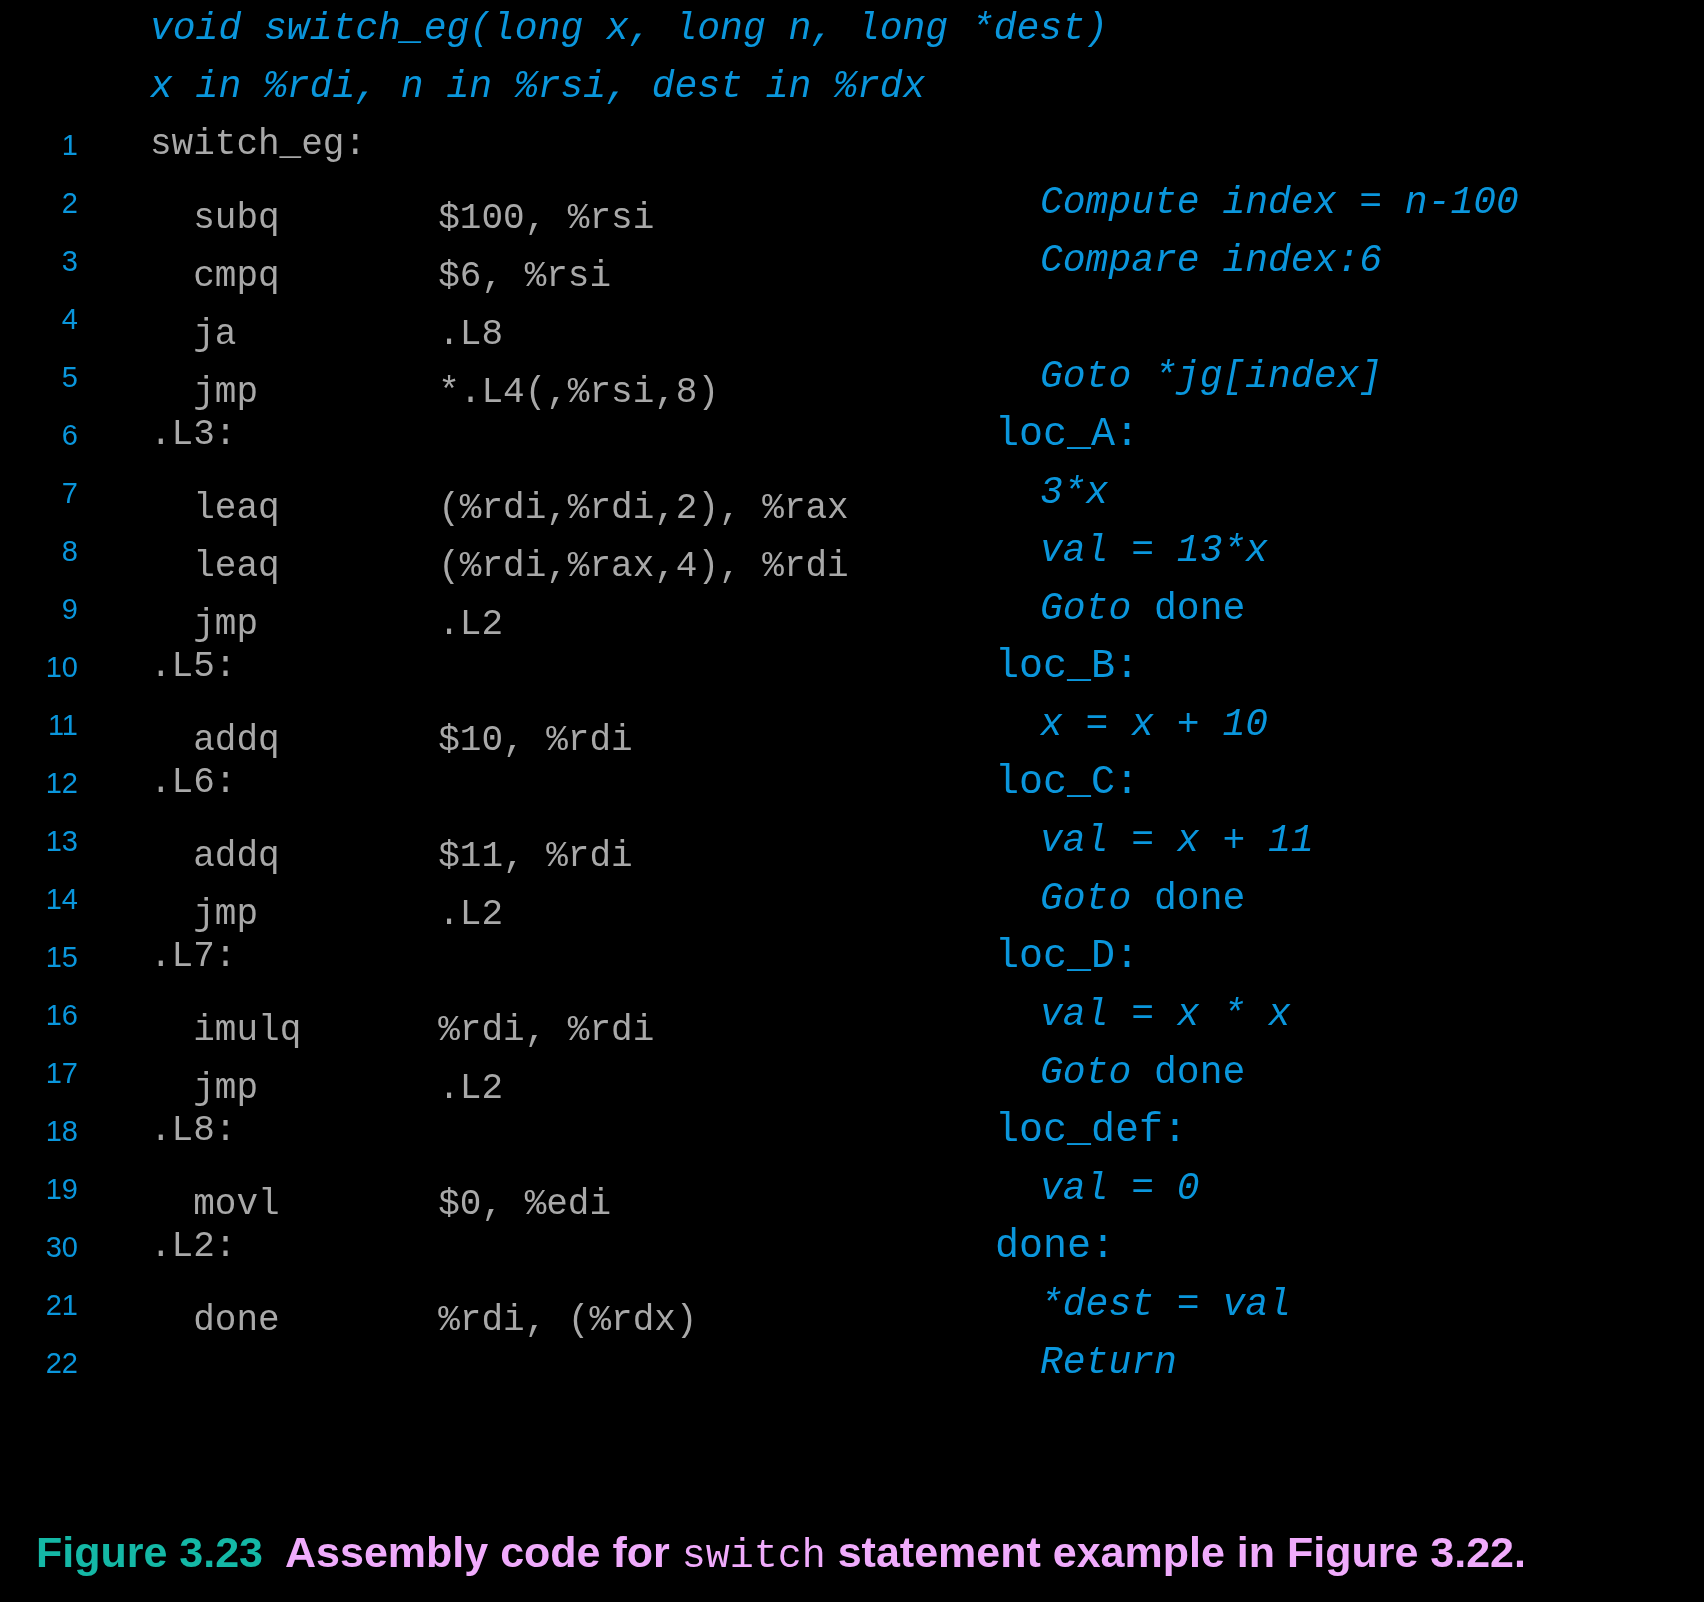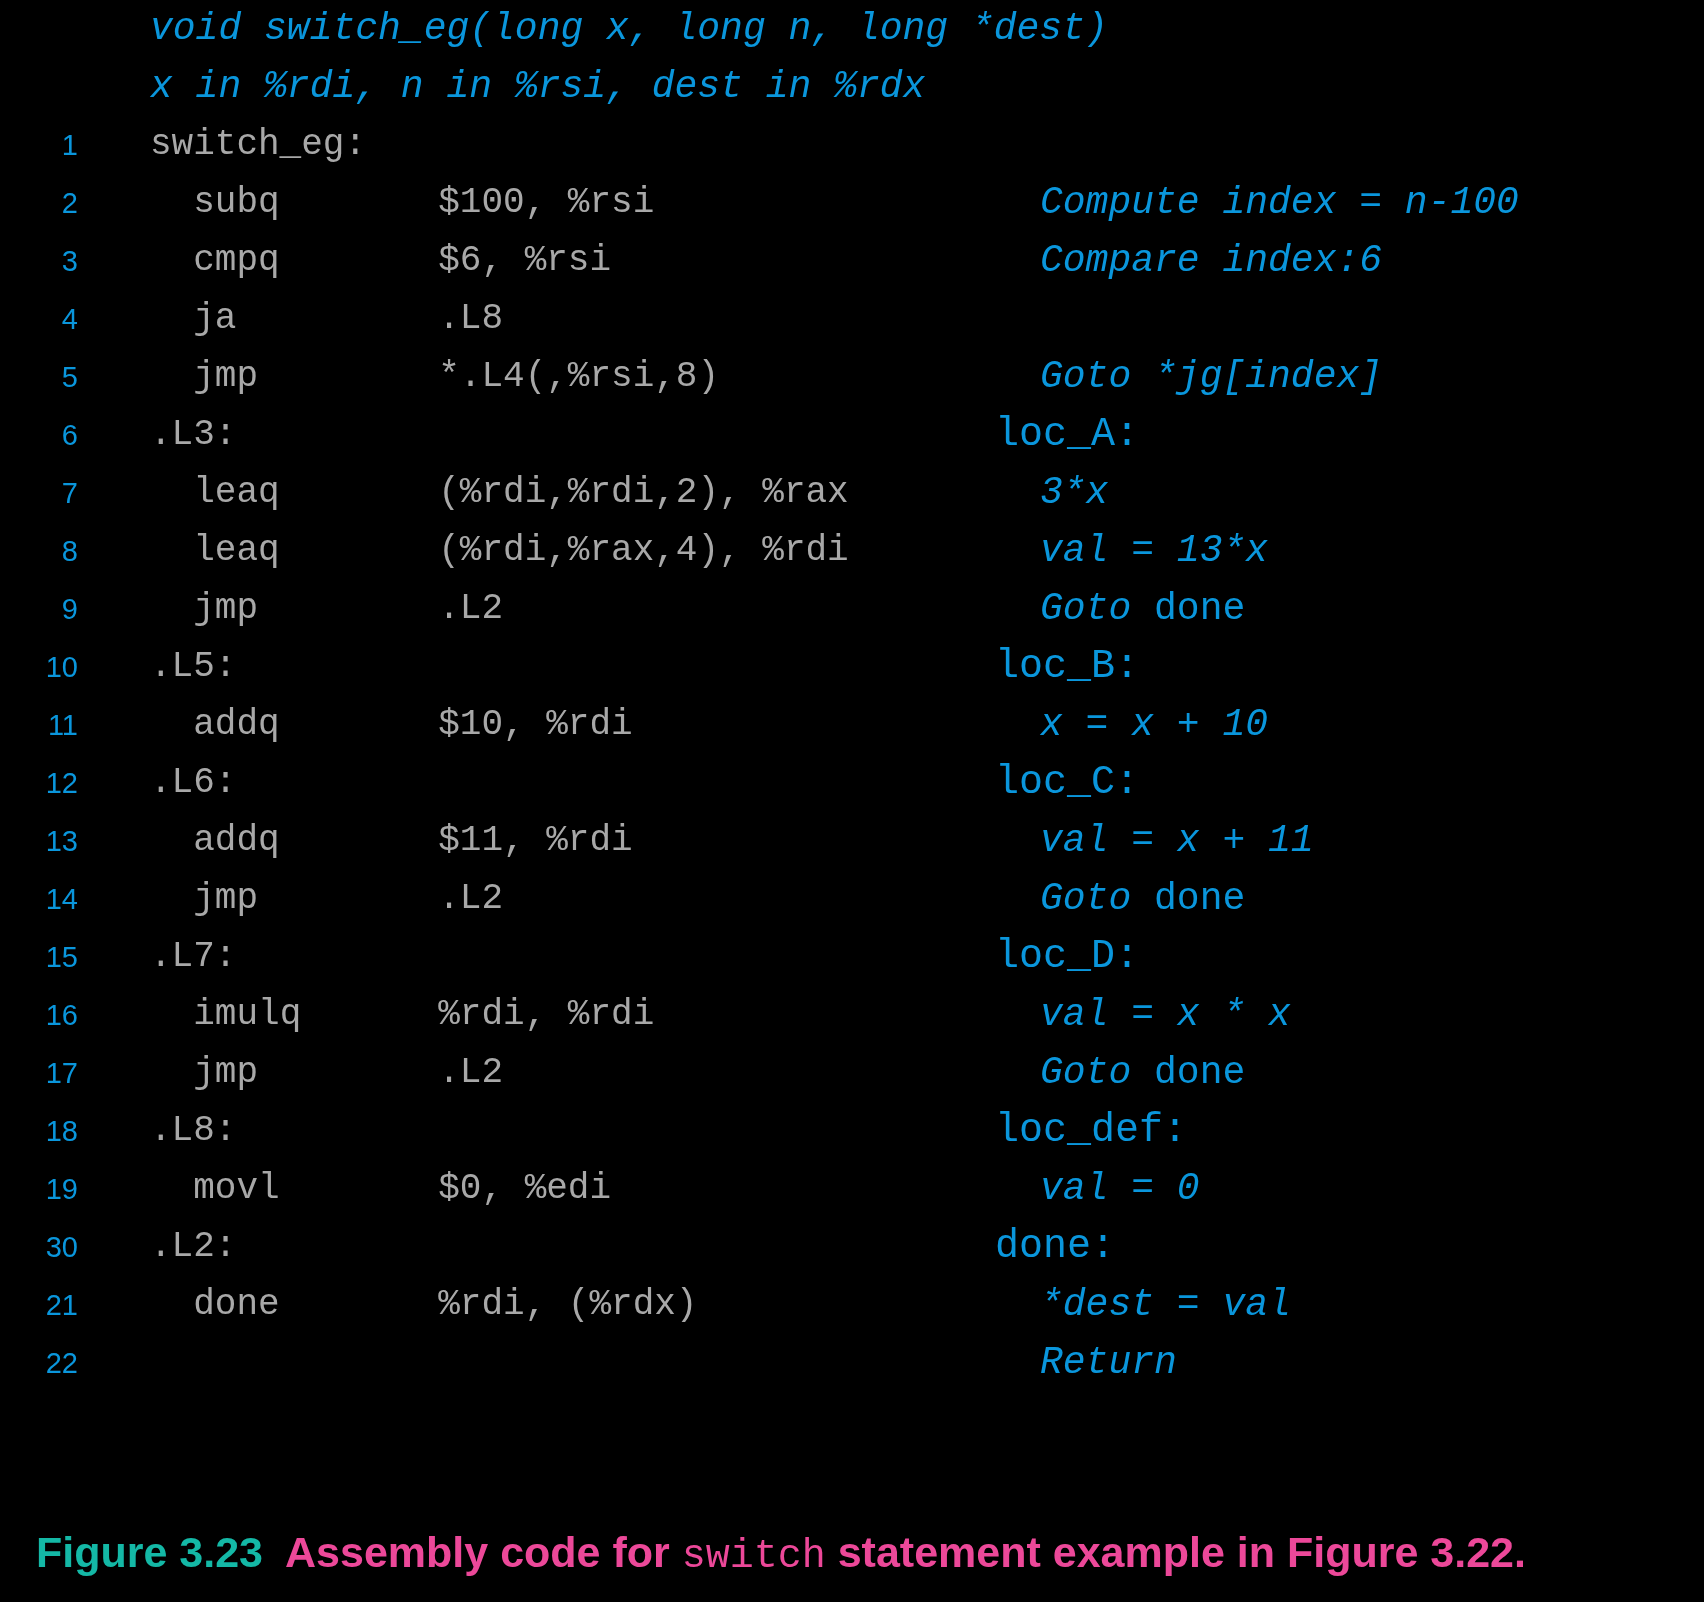--- a/index.html
+++ b/index.html
@@ -55,20 +55,21 @@
     color: #a8a8a8;
     font-family: "Liberation Mono", "DejaVu Sans Mono", monospace;
     font-size: 36px;
     line-height: 58px;
     letter-spacing: 0px;
   }
 
   .code .mnem {
     display: inline-block;
     width: 245px;
+    margin-top: 16px;
   }
 
   .hdr {
     position: absolute;
     left: 150px;
     top: 0;
     color: #0a96dc;
     font-family: "Liberation Mono", "DejaVu Sans Mono", monospace;
     font-style: italic;
     font-size: 38px;
@@ -105,21 +106,21 @@
     white-space: nowrap;
     font-family: "Liberation Sans", "DejaVu Sans", sans-serif;
     font-size: 43px;
     line-height: 60px;
   }
   .caption .fignum {
     color: #14b8a6;
     font-weight: bold;
   }
   .caption .captext {
-    color: #ec4899;
+    color: #f0abfc;
     font-weight: bold;
     margin-left: 22px;
     margin-top: 12px;
   }
   .caption .mono {
     font-family: "Liberation Mono", "DejaVu Sans Mono", monospace;
     font-weight: normal;
     font-size: 40px;
   }
 </style>

